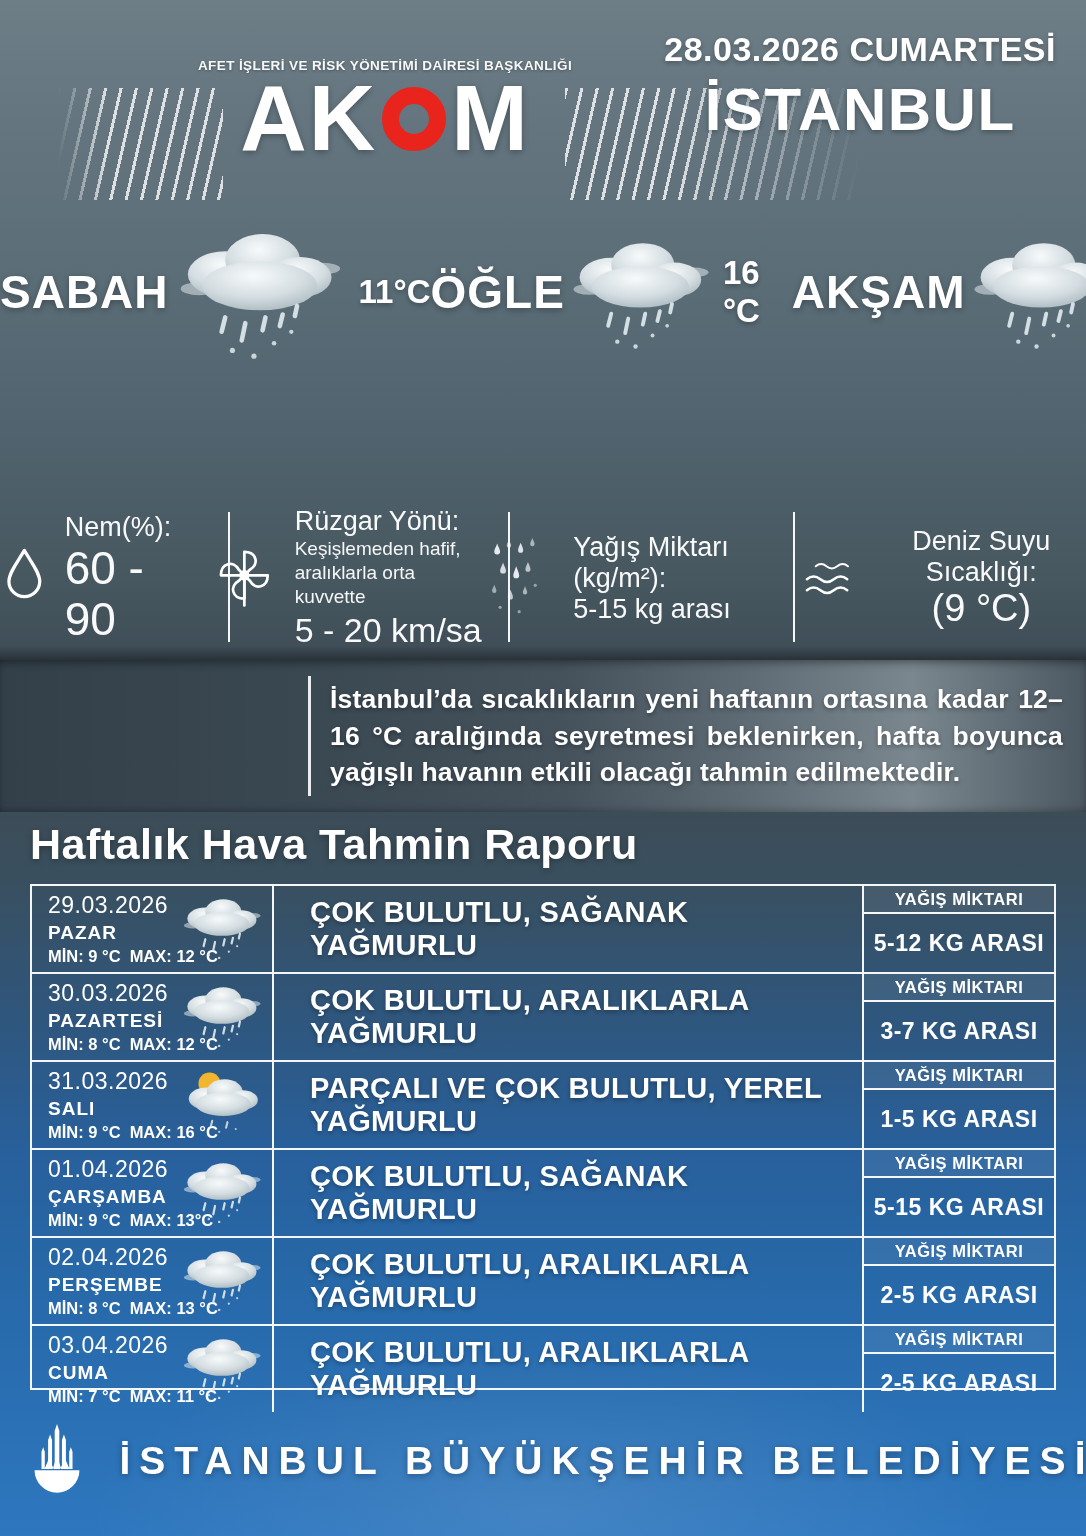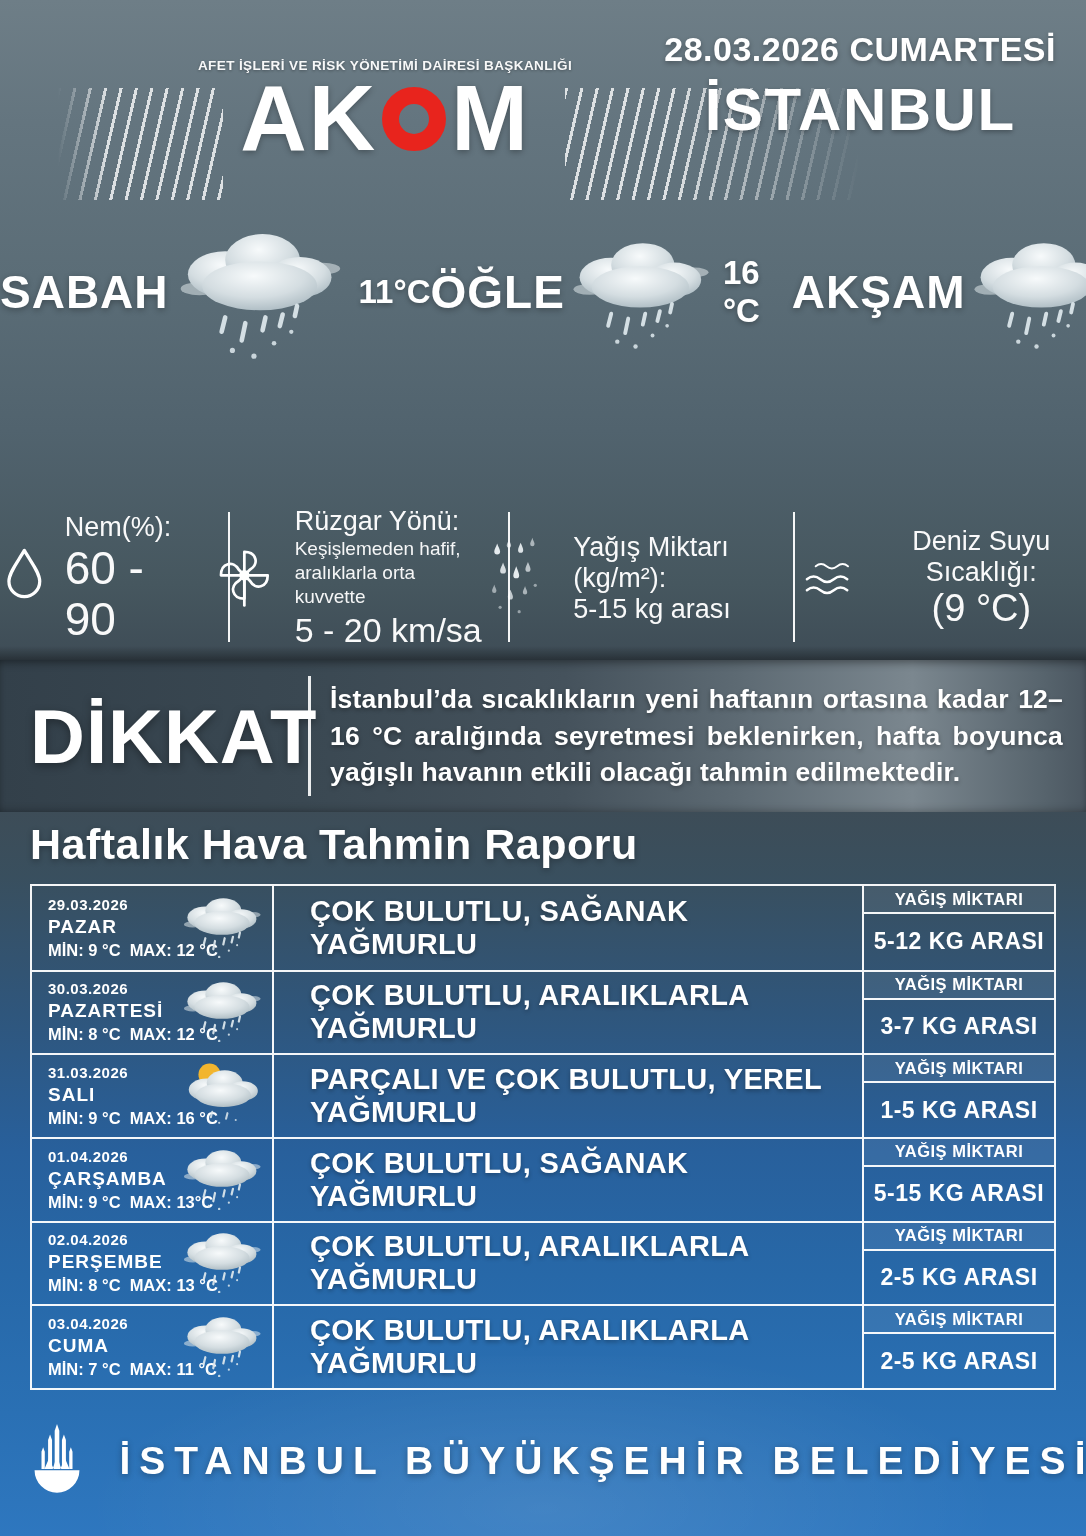--- a/index.html
+++ b/index.html
@@ -58,21 +58,21 @@
   .w-title{position:absolute;left:30px;top:50%;transform:translateY(-50%);font-size:76px;font-weight:800;letter-spacing:1px;text-shadow:0 3px 8px rgba(0,0,0,.35)}
   .w-divider{position:absolute;left:308px;top:16px;bottom:16px;width:3px;background:rgba(255,255,255,.9)}
   .w-text{position:absolute;left:330px;right:23px;top:50%;transform:translateY(-50%);font-size:26.5px;font-weight:700;text-align:justify;line-height:1.38;letter-spacing:.2px;text-shadow:0 2px 4px rgba(0,0,0,.35)}
 
   
   .weekly-title{position:absolute;left:30px;top:820px;font-size:43px;font-weight:700;letter-spacing:.5px;text-shadow:0 2px 6px rgba(0,0,0,.3)}
   .wtable{position:absolute;left:30px;top:884px;width:1026px;height:506px;border:2px solid rgba(255,255,255,.95);display:grid;grid-template-rows:repeat(6,1fr);box-sizing:border-box}
   .trow{display:grid;grid-template-columns:240px 1fr 190px;border-top:2px solid rgba(255,255,255,.95)}
   .trow:first-child{border-top:none}
   .c-left{position:relative;padding:6px 0 6px 16px;display:flex;flex-direction:column;justify-content:center;gap:3px}
-  .c-date{font-size:15px;font-weight:700;letter-spacing:.5px}
+  .c-date{font-size:23px;font-weight:400;letter-spacing:.5px}
   .c-day{font-size:19px;font-weight:700;letter-spacing:1px}
   .c-mm{font-size:16.5px;font-weight:700;white-space:nowrap}
   .c-mm .gap{display:inline-block;width:9px}
   .c-icon{position:absolute;right:2px;top:50%;transform:translateY(-52%);width:92px;height:76px}
   .c-mid{border-left:2px solid rgba(255,255,255,.95);border-right:2px solid rgba(255,255,255,.95);display:flex;align-items:center;padding-left:36px;font-size:29px;font-weight:700;letter-spacing:.3px;text-shadow:0 2px 4px rgba(0,0,0,.3)}
   .c-right{display:flex;flex-direction:column}
   .r-head{height:26px;display:flex;align-items:center;justify-content:center;font-size:16.5px;font-weight:700;letter-spacing:.5px;border-bottom:2px solid rgba(255,255,255,.95);background:rgba(255,255,255,.07)}
   .r-val{flex:1;display:flex;align-items:center;justify-content:center;font-size:23px;font-weight:700;letter-spacing:.5px}
 
   
@@ -286,21 +286,20 @@
         <div class="m-label m-big">(9 °C)</div>
       </div>
     </div>
   </div>
   <div class="vline vl1"></div>
   <div class="vline vl2"></div>
   <div class="vline vl3"></div>
   <div class="band-shadow"></div>
 
   <div class="warning">
-    <div class="w-title">DİKKAT</div>
     <div class="w-divider"></div>
     <div class="w-text">İstanbul’da sıcaklıkların yeni haftanın ortasına kadar 12–16 °C aralığında seyretmesi beklenirken, hafta boyunca yağışlı havanın etkili olacağı tahmin edilmektedir.</div>
   </div>
 
   <div class="weekly-title">Haftalık Hava Tahmin Raporu</div>
 
   <div class="wtable">
 
     <div class="trow">
       <div class="c-left">

